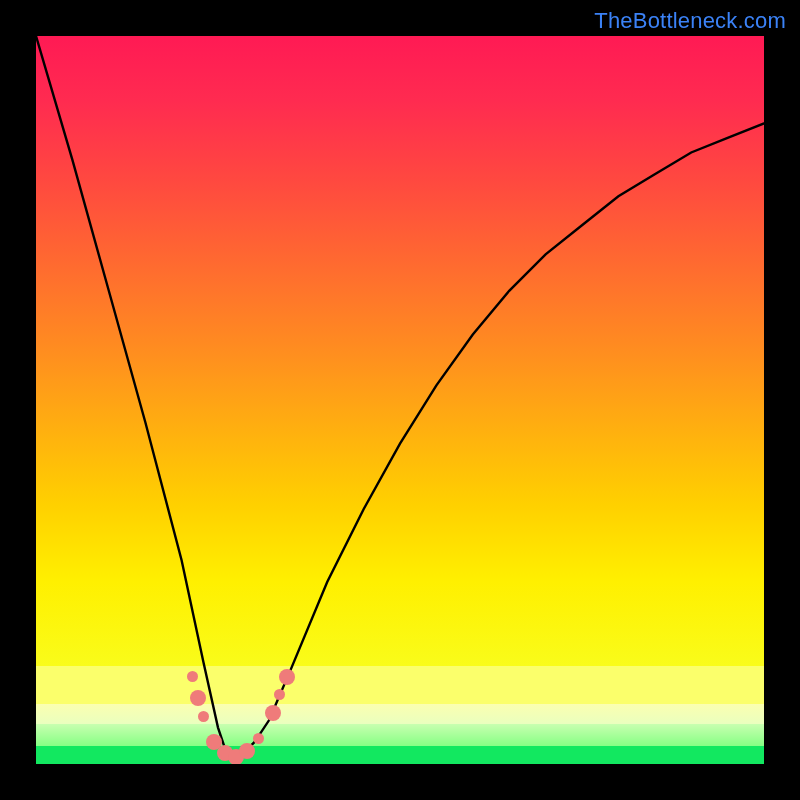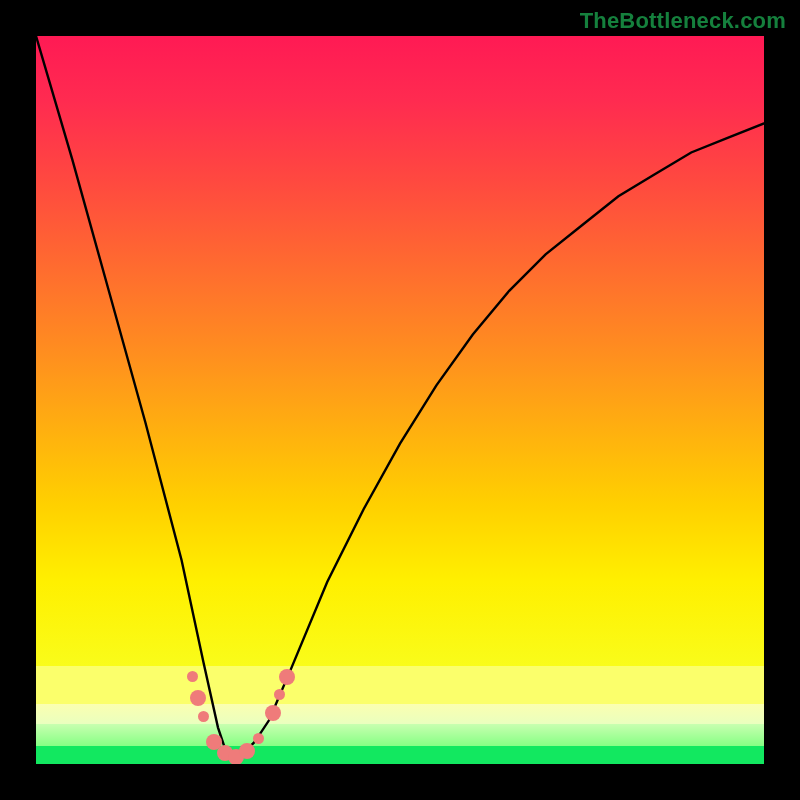--- a/index.html
+++ b/index.html
@@ -66,23 +66,23 @@
   }
   .gradient .greenbar {
     position: absolute;
     left:0; top:710px; width:100%; height: 18px;
     background: #12e860;
   }
   .watermark {
     position: absolute;
     top: 8px;
     right: 14px;
-    color: #15803d;
+    color: #3b82f6;
     font-size: 22px;
-    font-weight: 700;
+    font-weight: 400;
     letter-spacing: 0.2px;
     user-select: none;
   }
   svg.curve {
     position: absolute;
     left: 0; top: 0;
     width: 728px; height: 728px;
     overflow: visible;
   }
   .bead {

